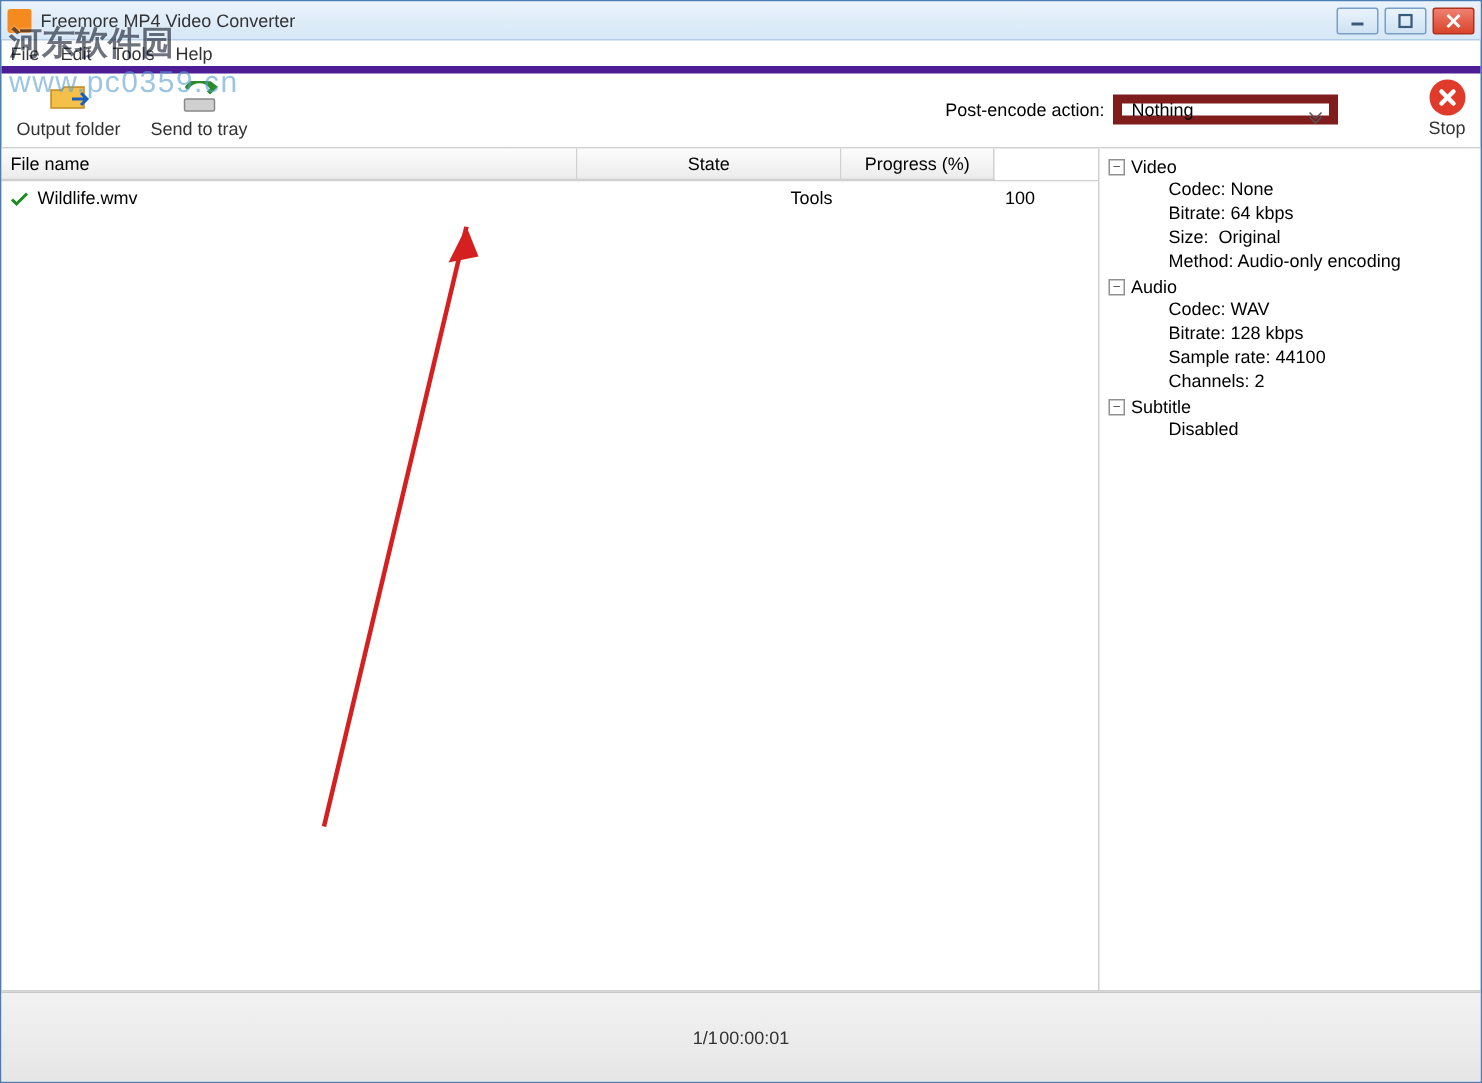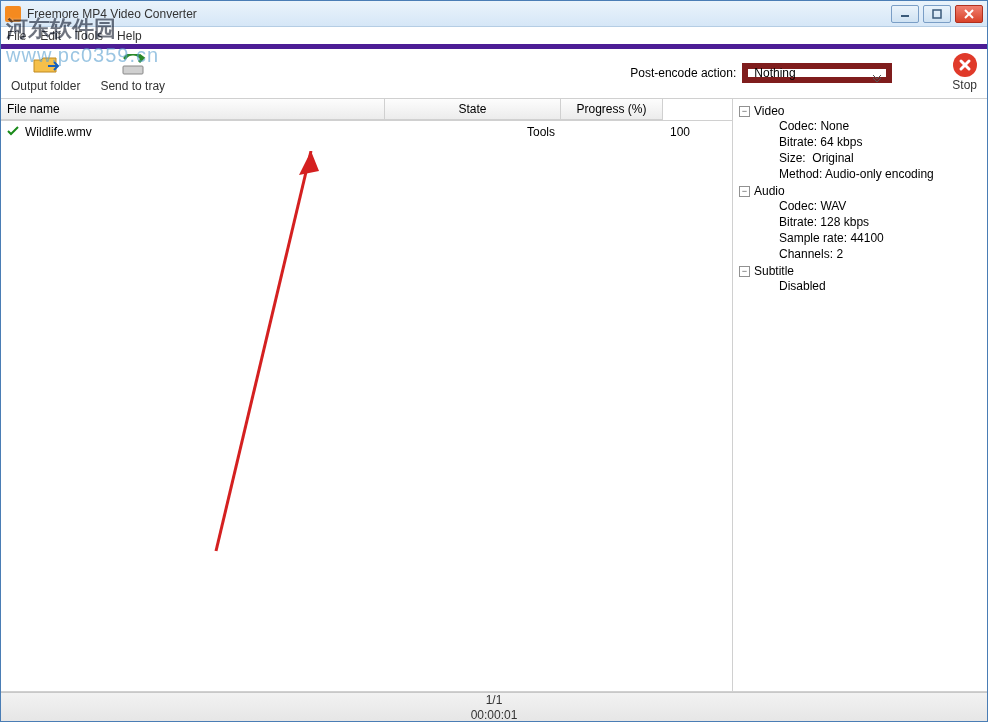--- a/index.html
+++ b/index.html
@@ -27,33 +27,33 @@
 .stop-icon svg { display:block; }
 .main { flex: 1; display: flex; border-bottom: 1px solid #d0d0d0; overflow:hidden; }
 .file-pane { width: 732px; display: flex; flex-direction: column; border-right: 1px solid #d0d0d0; position: relative; }
 .headers { height: 22px; display: flex; border-bottom: 1px solid #d0d0d0; }
 .hcell { border: 1px solid #d0d0d0; border-top: none; border-left: none; background: linear-gradient(#fdfdfd,#ececec); display:flex; align-items:center; padding: 0 6px; }
 .hcell.fname { width: 384px; justify-content:flex-start; }
 .hcell.state { width: 176px; justify-content:center; }
 .hcell.prog { width: 102px; justify-content:center; border-right:1px solid #d0d0d0; }
 .rows { flex:1; background:#fff; position:relative; }
 .row { height: 22px; display:flex; align-items:center; }
-.rcell { display:flex; align-items:flex-start; padding:0 6px; }
+.rcell { display:flex; align-items:flex-end; padding:0 6px; }
 .rcell.fname { width:452px; gap:6px; }
 .rcell.state { width:176px; justify-content:center; }
 .rcell.prog { width:102px; justify-content:center; }
 .check-ico { width:12px; height:12px; }
 .side-pane { flex:1; background:#fff; padding:4px 6px; overflow:auto; }
 .tree ul { list-style:none; padding-left:0; }
 .tree li { padding: 1px 0; white-space: nowrap; }
 .tree .node { display:flex; align-items:center; gap:4px; }
 .tree .exp { width:11px; height:11px; border:1px solid #919191; background:#fff; display:flex; align-items:center; justify-content:center; font-size:9px; line-height:9px; color:#555; cursor:pointer; }
 .tree .children { padding-left: 20px; }
 .tree .leaf { padding-left: 20px; }
-.statusbar { height: 29px; background: linear-gradient(#f2f2f2,#e6e6e6); border-top:1px solid #c8c8c8; display:flex; flex-direction:column; align-items:center; justify-content:center; gap:1px; }
+.statusbar { height: 60px; background: linear-gradient(#f2f2f2,#e6e6e6); border-top:1px solid #c8c8c8; display:flex; flex-direction:row; align-items:center; justify-content:center; gap:1px; }
 .statusbar div { color:#333; }
 .watermark { position:absolute; top:4px; left:0; pointer-events:none; opacity:0.6; }
 .watermark .wm-line1 { font-size:22px; font-weight:bold; color:#0f172a; text-shadow:0 0 2px #fff; }
 .watermark .wm-line2 { font-size:20px; color:#5aa0d0; letter-spacing:1px; }
 .red-arrow { position:absolute; top:30px; left:180px; pointer-events:none; }
 </style>
 </head>
 <body>
 
 <div class="window">

